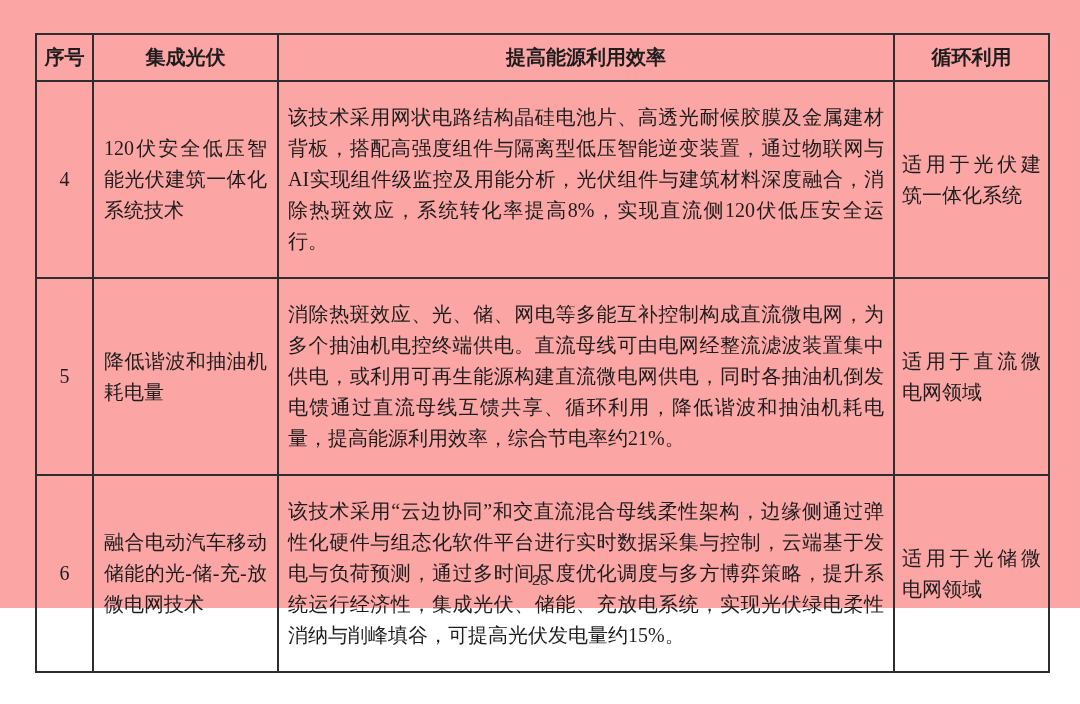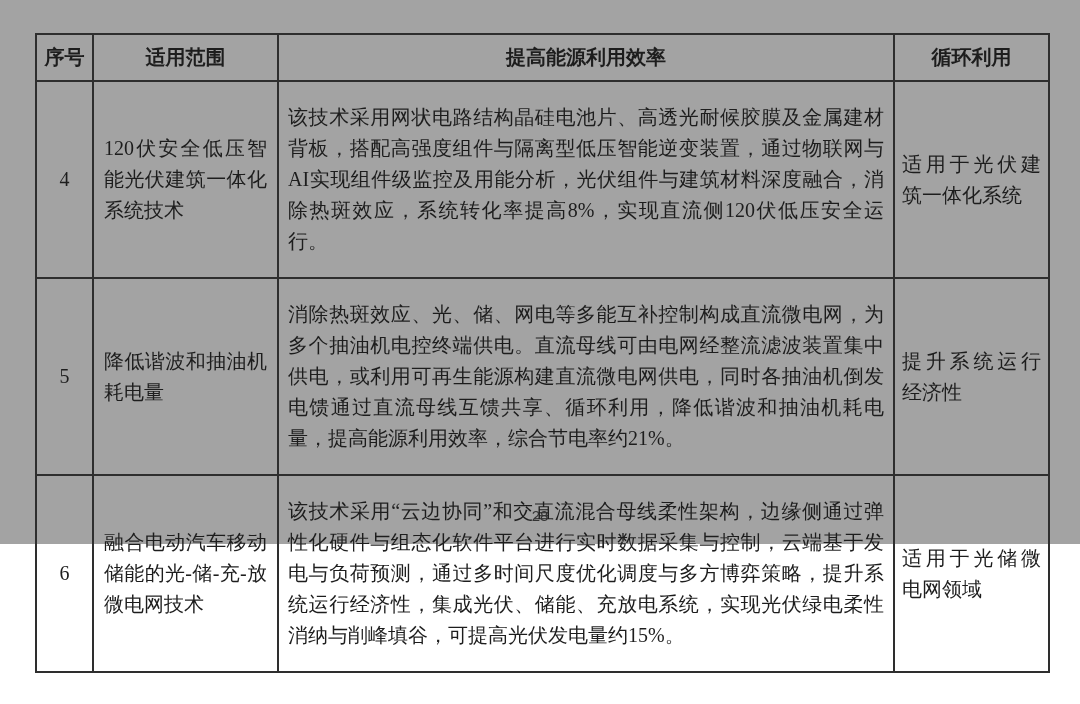--- a/index.html
+++ b/index.html
@@ -7,22 +7,22 @@
     width: 1080px;
     height: 704px;
     background: #ffffff;
     font-family: "Liberation Serif", "DejaVu Serif", serif;
     color: #1d1d1d;
     overflow: hidden;
   }
   .page {
     position: relative;
     width: 1080px;
-    height: 544px;
-    background: #a3a3a3;
+    height: 608px;
+    background: #fca5a5;
   }
   table.tech-table {
     position: absolute;
     left: 35px;
     top: 33px;
     width: 1013px;
     border-collapse: collapse;
     table-layout: fixed;
   }
   table.tech-table th,
@@ -79,37 +79,37 @@
   <table class="tech-table">
     <colgroup>
       <col style="width:57px">
       <col style="width:185px">
       <col style="width:616px">
       <col style="width:155px">
     </colgroup>
     <thead>
       <tr>
         <th>序号</th>
-        <th>适用范围</th>
+        <th>集成光伏</th>
         <th>提高能源利用效率</th>
         <th>循环利用</th>
       </tr>
     </thead>
     <tbody>
       <tr class="row-a">
         <td class="c-index">4</td>
         <td class="c-name">120伏安全低压智能光伏建筑一体化系统技术</td>
         <td class="c-principle">该技术采用网状电路结构晶硅电池片、高透光耐候胶膜及金属建材背板，搭配高强度组件与隔离型低压智能逆变装置，通过物联网与AI实现组件级监控及用能分析，光伏组件与建筑材料深度融合，消除热斑效应，系统转化率提高8%，实现直流侧120伏低压安全运行。</td>
         <td class="c-scope">适用于光伏建筑一体化系统</td>
       </tr>
       <tr class="row-b">
         <td class="c-index">5</td>
         <td class="c-name">降低谐波和抽油机耗电量</td>
         <td class="c-principle">消除热斑效应、光、储、网电等多能互补控制构成直流微电网，为多个抽油机电控终端供电。直流母线可由电网经整流滤波装置集中供电，或利用可再生能源构建直流微电网供电，同时各抽油机倒发电馈通过直流母线互馈共享、循环利用，降低谐波和抽油机耗电量，提高能源利用效率，综合节电率约21%。</td>
-        <td class="c-scope">提升系统运行经济性</td>
+        <td class="c-scope">适用于直流微电网领域</td>
       </tr>
       <tr class="row-c">
         <td class="c-index">6</td>
         <td class="c-name">融合电动汽车移动储能的光-储-充-放微电网技术</td>
         <td class="c-principle">该技术采用“云边协同”和交直流混合母线柔性架构，边缘侧通过弹性化硬件与组态化软件平台进行实时数据采集与控制，云端基于发电与负荷预测，通过多时间尺度优化调度与多方博弈策略，提升系统运行经济性，集成光伏、储能、充放电系统，实现光伏绿电柔性消纳与削峰填谷，可提高光伏发电量约15%。</td>
         <td class="c-scope">适用于光储微电网领域</td>
       </tr>
     </tbody>
   </table>
 

